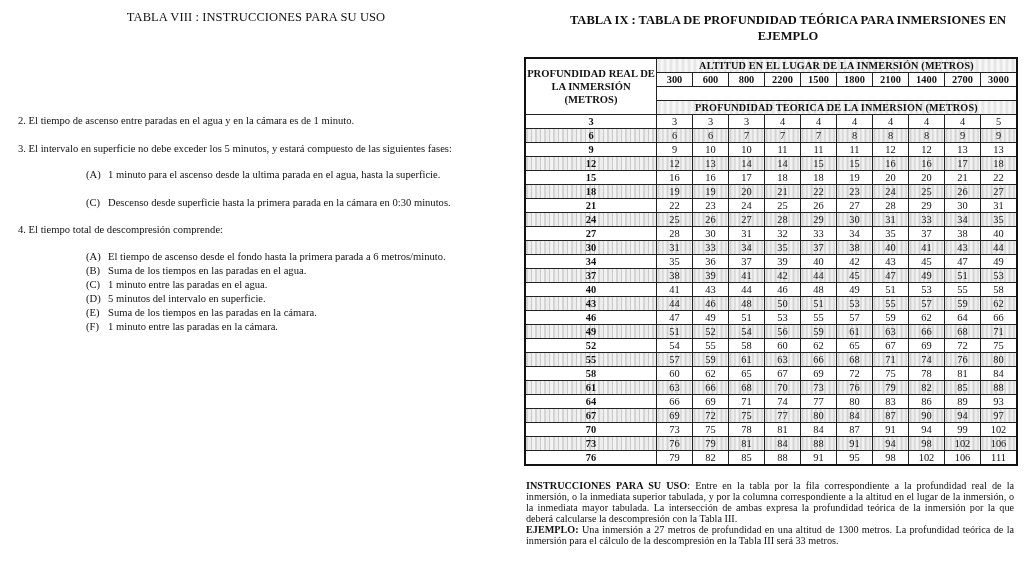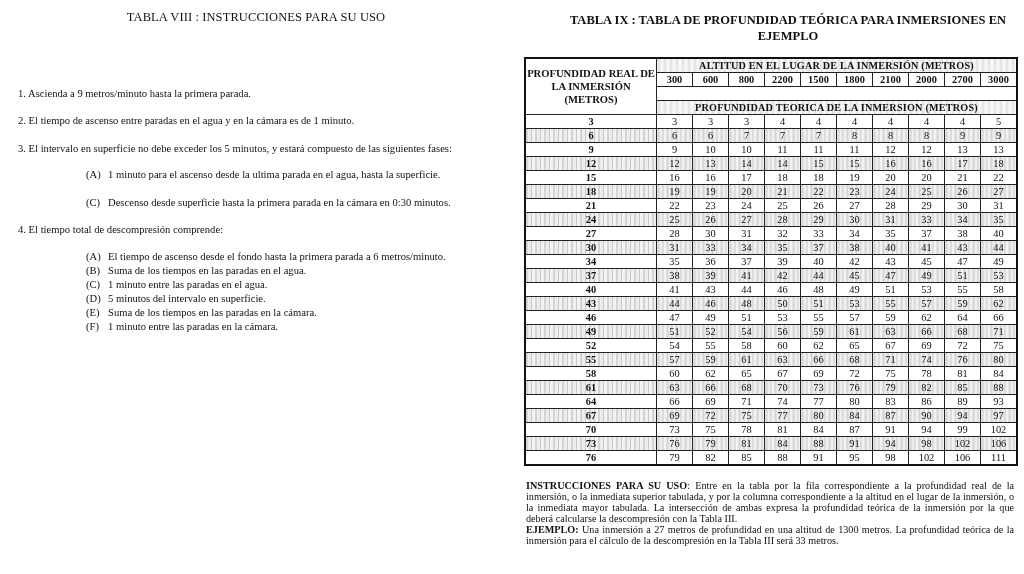--- a/index.html
+++ b/index.html
@@ -28,21 +28,20 @@
   .instr { position:absolute; left:526px; top:480px; width:488px; font-size:10.2px; line-height:11px;
            text-align:justify; }
   .instr b { font-weight:bold; }
 </style>
 </head>
 <body>
 
 <div class="left">
   <div class="left-title">TABLA VIII : INSTRUCCIONES PARA SU USO</div>
 
-  <div class="item" style="top:88px">1. Ascienda a 9 metros/minuto hasta la primera parada.</div>
   <div class="item" style="top:115px">2. El tiempo de ascenso entre paradas en el agua y en la cámara es de 1 minuto.</div>
   <div class="item" style="top:143px">3. El intervalo en superficie no debe exceder los 5 minutos, y estará compuesto de las siguientes fases:</div>
 
   <div class="sub" style="top:169px"><span class="lt">(A)</span><span>1 minuto para el ascenso desde la ultima parada en el agua, hasta la superficie.</span></div>
   <div class="sub" style="top:197px"><span class="lt">(C)</span><span>Descenso desde superficie hasta la primera parada en la cámara en 0:30 minutos.</span></div>
 
   <div class="item" style="top:224px">4. El tiempo total de descompresión comprende:</div>
 
   <div class="sub" style="top:251px"><span class="lt">(A)</span><span>El tiempo de ascenso desde el fondo hasta la primera parada  a 6 metros/minuto.</span></div>
   <div class="sub" style="top:265px"><span class="lt">(B)</span><span>Suma de los tiempos en las paradas en el agua.</span></div>
@@ -64,21 +63,21 @@
       <td class="band" colspan="10">ALTITUD EN EL LUGAR DE LA INMERSIÓN (METROS)</td>
     </tr>
     <tr id="altRow">
         <td class="v alt">300</td>
         <td class="v alt">600</td>
         <td class="v alt">800</td>
         <td class="v alt">2200</td>
         <td class="v alt">1500</td>
         <td class="v alt">1800</td>
         <td class="v alt">2100</td>
-        <td class="v alt">2000</td>
+        <td class="v alt">1400</td>
         <td class="v alt">2700</td>
         <td class="v alt">3000</td>
       </tr>
     <tr>
       <td class="spacer" colspan="10"></td>
     </tr>
     <tr>
       <td class="band" colspan="10">PROFUNDIDAD TEORICA DE LA INMERSION  (METROS)</td>
     </tr>
   <tr>

